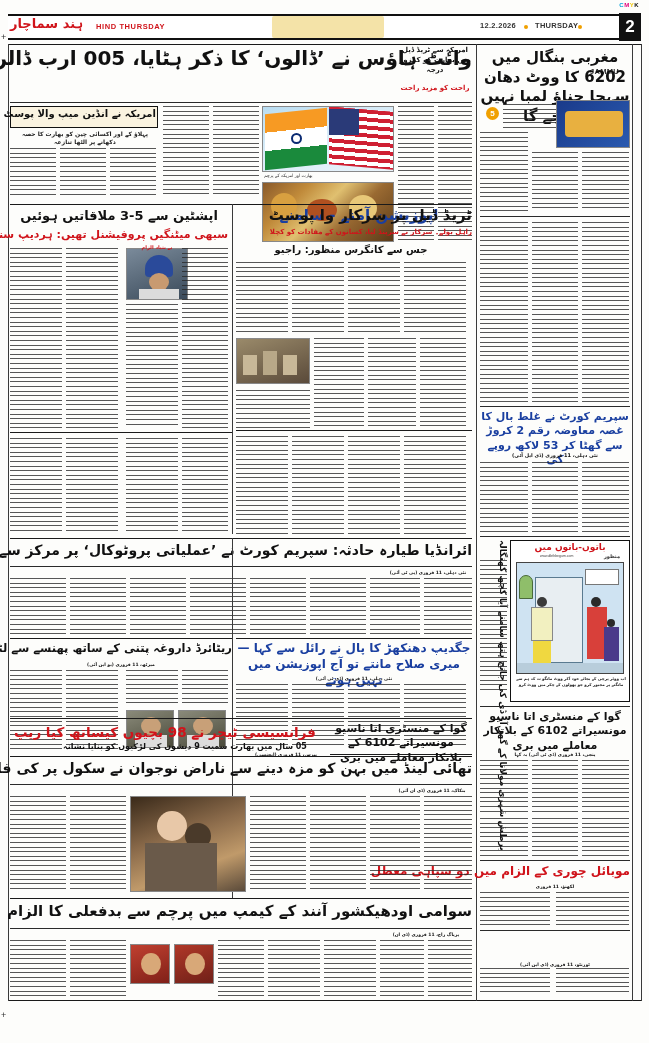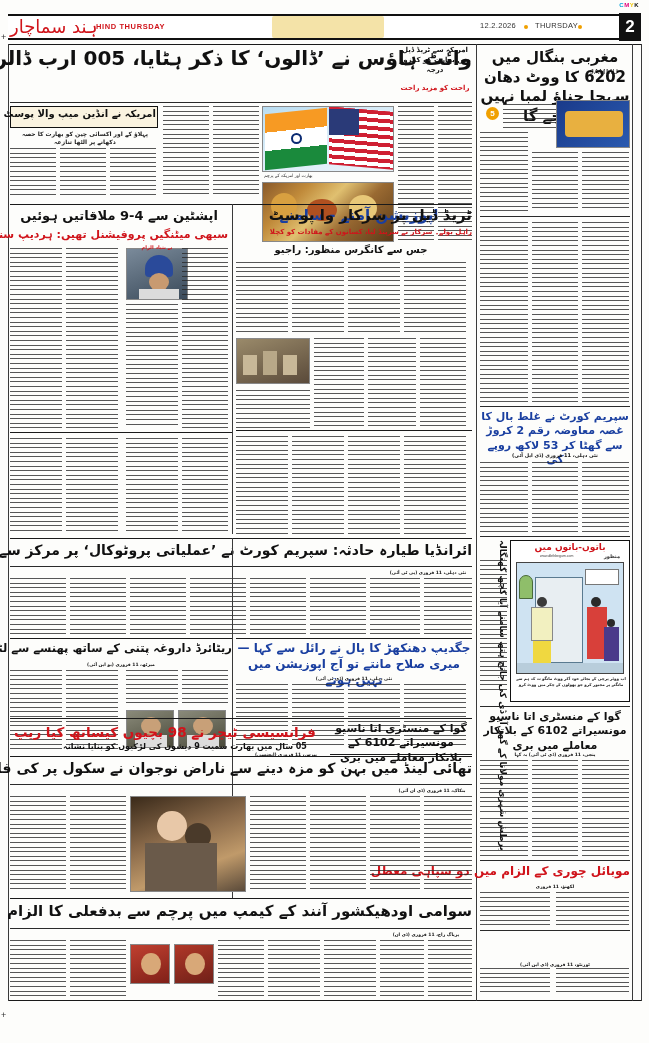--- a/index.html
+++ b/index.html
@@ -52,41 +52,41 @@
   .hl-blue { color: #1a3fa0; }
 
   
   #masthead-bar {
     position: absolute; left: 8px; top: 14px; right: 8px; height: 26px;
     border-top: 2px solid #111; border-bottom: 2px solid #111;
     background: #fff;
   }
   #hind-samachar-ur {
     position: absolute; left: 10px; top: 16px;
-    font-family: "DejaVu Sans", sans-serif; font-weight: normal;
-    font-size: 18px; color: #d0141b; direction: rtl;
+    font-family: "DejaVu Sans", sans-serif; font-weight: bold;
+    font-size: 13px; color: #d0141b; direction: rtl;
   }
   #hind-samachar-en {
     position: absolute; left: 96px; top: 22px;
     font-size: 7.5px; font-weight: bold; letter-spacing: .6px; color: #d0141b;
   }
   #desh-duniya {
     position: absolute; left: 0; right: 0; top: 14px;
     text-align: center;
     font-family: "DejaVu Sans", sans-serif;
     font-weight: bold; font-size: 17px; color: #111;
     direction: rtl;
   }
   #desh-duniya-bg {
     position:absolute; left:272px; top:16px; width:112px; height:22px;
     background:#f4e3a8; border-radius:2px;
   }
   .meta-item {
     position: absolute; top: 21px;
-    font-size: 7.5px; font-weight: normal; color: #333; letter-spacing: .3px;
+    font-size: 7.5px; font-weight: bold; color: #333; letter-spacing: .3px;
   }
   .meta-dot {
     position:absolute; top:24.5px; width:4px; height:4px; border-radius:50%;
     background:#f0a000;
   }
   #page-no {
     position: absolute; right: 8px; top: 13px; width: 22px; height: 28px;
     background: #111; color: #fff; font-size: 17px; font-weight: bold;
     display: flex; align-items: center; justify-content: center;
   }
@@ -254,21 +254,21 @@
   <div class="textblk lines3" style="left:556px;top:892px;width:73px;height:34px;"></div>
 
   <div class="hrule" style="left:480px;top:930px;width:150px;"></div>
 
   <div class="hl urdu" style="left:480px;top:962px;width:150px;font-size:4.5px;">ٹورنٹو، 11 فروری (ڈی این آئی)</div>
   <div class="textblk lines3" style="left:480px;top:968px;width:70px;height:28px;"></div>
   <div class="textblk lines3" style="left:556px;top:968px;width:73px;height:28px;"></div>
 
   <div class="rule" style="left:10px;top:204px;width:462px;height:1px;"></div>
 
-  <div class="hl urdu" style="left:10px;top:208px;width:218px;font-size:13px;">اپشٹین سے 4-9 ملاقاتیں ہوئیں</div>
+  <div class="hl urdu" style="left:10px;top:208px;width:218px;font-size:13px;">اپشٹین سے 5-3 ملاقاتیں ہوئیں</div>
   <div class="hl urdu" style="left:10px;top:228px;width:218px;font-size:11px;"><span class="hl-red">سبھی میٹنگیں پروفیشنل تھیں: ہردیپ سنگھ پوری</span></div>
 
   <div class="photo" style="left:126px;top:248px;width:62px;height:52px;background:linear-gradient(160deg,#7a8a9a,#3a4a5a);">
     <div style="position:absolute;left:18px;top:6px;width:28px;height:22px;border-radius:14px 14px 4px 4px;background:#2a4a9a;"></div>
     <div style="position:absolute;left:22px;top:24px;width:20px;height:18px;border-radius:50%;background:#c89a70;"></div>
     <div style="position:absolute;left:12px;top:40px;width:40px;height:12px;background:#dcdcdc;"></div>
   </div>
   <div class="hl urdu hl-red" style="left:128px;top:244px;width:58px;font-size:5px;">بے بنیاد الزام</div>
 
   <div class="textblk lines3" style="left:10px;top:248px;width:52px;height:180px;"></div>

